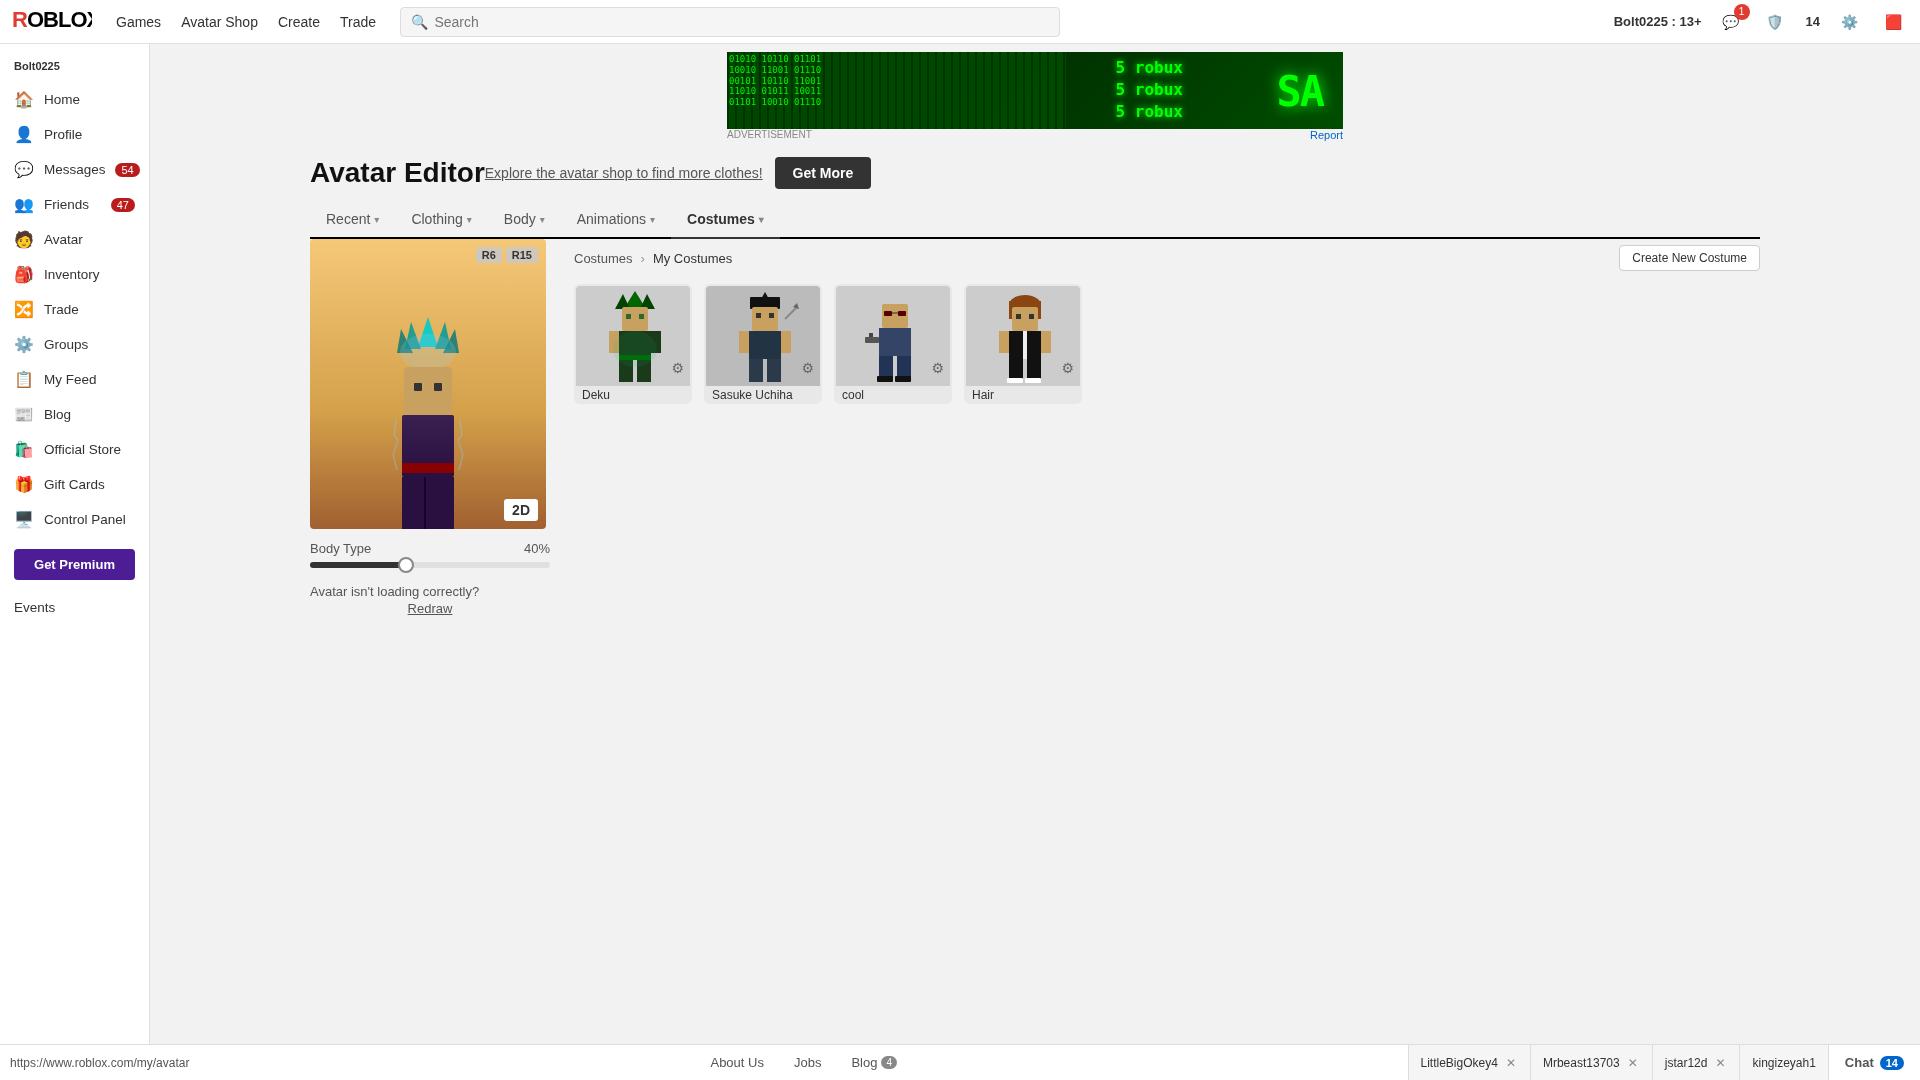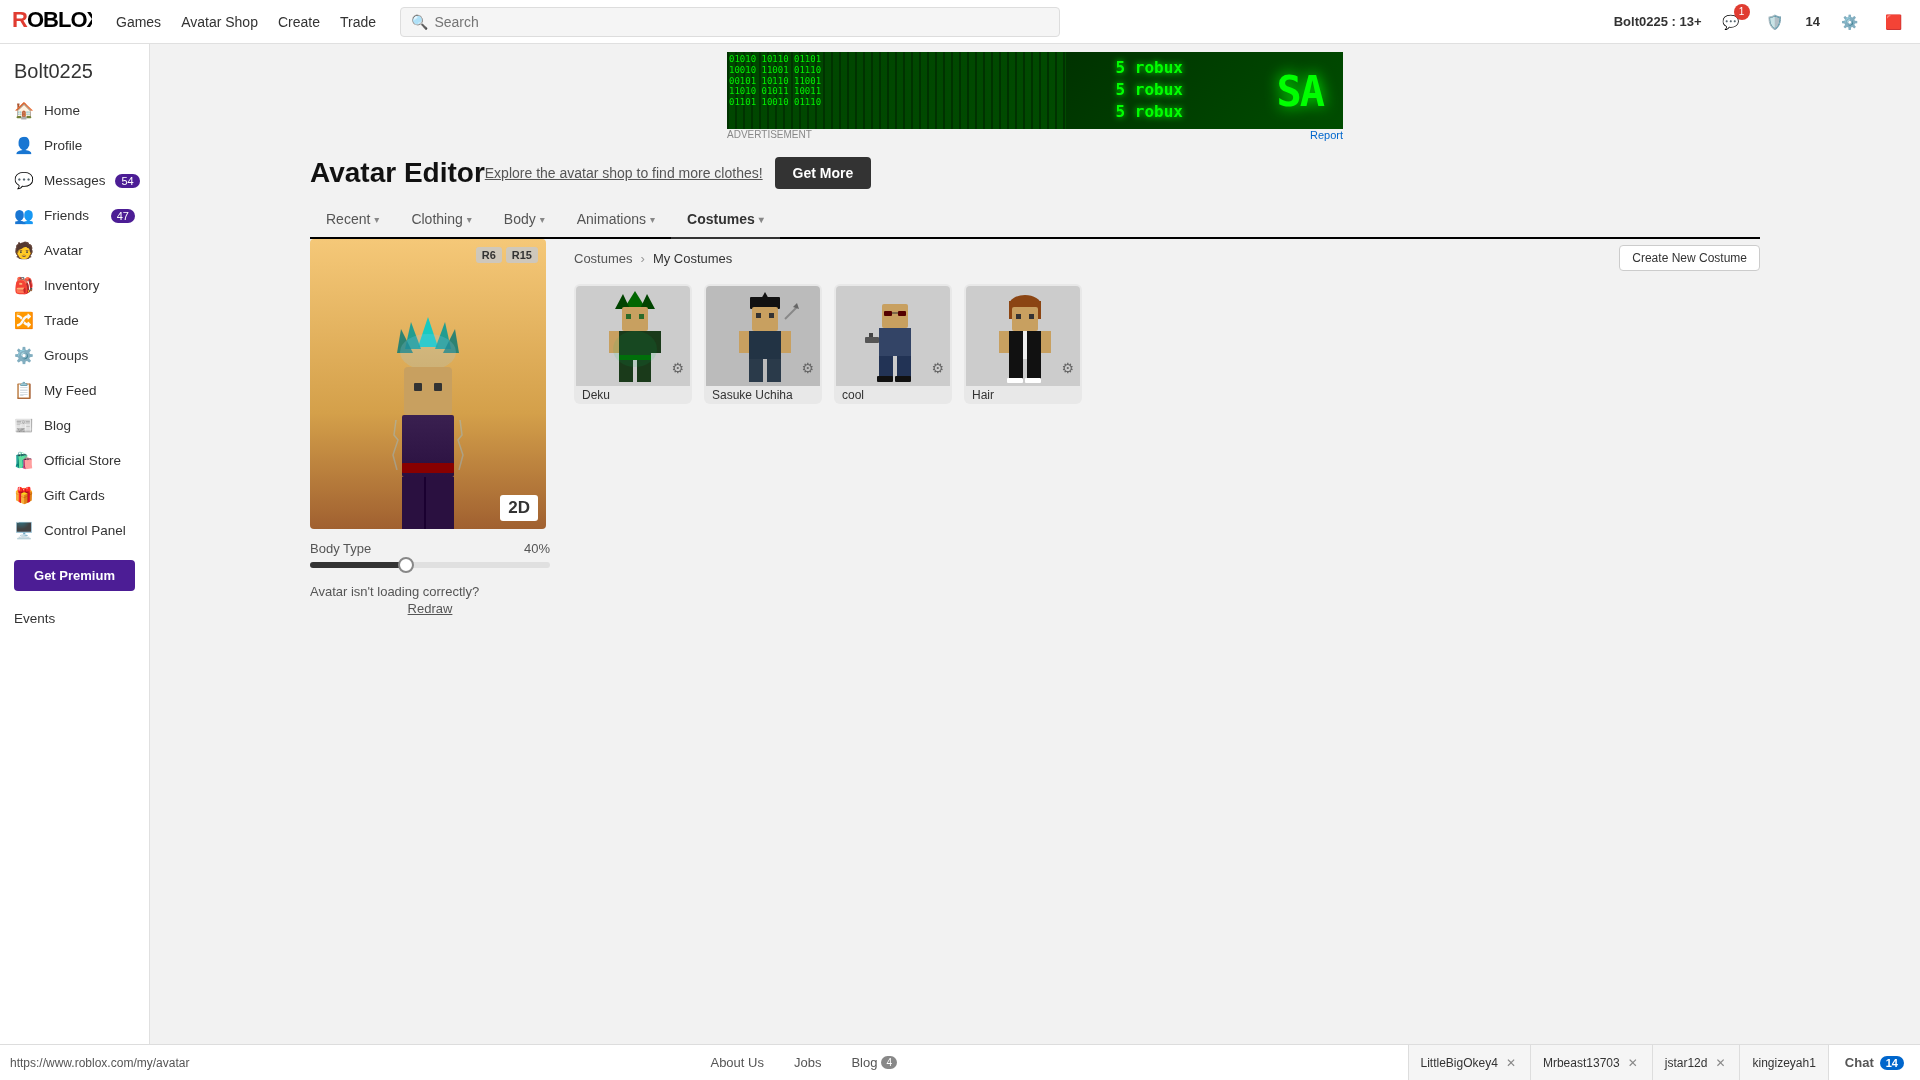--- a/index.html
+++ b/index.html
@@ -29,28 +29,28 @@
     .robux-count { font-size: 13px; font-weight: 600; }
 
     
     .page-layout { display: flex; height: calc(1080px - 44px); }
 
     
     .sidebar {
       width: 150px; background: #fff; border-right: 1px solid #e0e0e0;
       display: flex; flex-direction: column; padding: 10px 0; flex-shrink: 0;
     }
-    .sidebar-username { font-weight: 400; font-size: 20px; padding: 6px 14px 10px; }
+    .sidebar-username { font-weight: 700; font-size: 11px; padding: 6px 14px 10px; }
     .sidebar-item {
       display: flex; align-items: center; gap: 10px; padding: 8px 14px;
       cursor: pointer; font-size: 13.5px; color: #333; text-decoration: none;
     }
     .sidebar-item .s-icon { font-size: 16px; width: 20px; text-align: center; }
     .sidebar-badge {
-      margin-left: auto; background: #4c1d95; color: #fff;
+      margin-left: auto; background: #b91c1c; color: #fff;
       border-radius: 10px; padding: 1px 6px; font-size: 11px;
     }
     .premium-btn {
       margin: 12px 14px; background: #4c1d95; color: #fff; border: none;
       border-radius: 4px; padding: 8px 0; font-size: 13px; font-weight: 600;
       cursor: pointer; text-align: center;
     }
     .sidebar-events { padding: 8px 14px; font-size: 13.5px; color: #333; cursor: pointer; }
 
     
@@ -91,21 +91,21 @@
       padding: 2px 6px; font-size: 11px; font-weight: 700;
     }
     
     .av-body { position: absolute; bottom: 0; display: flex; flex-direction: column; align-items: center; }
     .av-head {
       width: 52px; height: 52px; background: #c8a060; border-radius: 4px; position: relative; z-index: 2;
       display: flex; align-items: center; justify-content: center;
     }
     .av-2d-badge {
       position: absolute; bottom: 8px; right: 8px; background: #fff;
-      border-radius: 3px; padding: 3px 8px; font-size: 17px; font-weight: 700; color: #333;
+      border-radius: 3px; padding: 3px 8px; font-size: 14px; font-weight: 700; color: #333;
     }
     .body-type-section { margin-top: 12px; }
     .body-type-label { display: flex; justify-content: space-between; font-size: 13px; color: #555; margin-bottom: 6px; }
     .body-slider { width: 100%; height: 6px; background: #e0e0e0; border-radius: 3px; position: relative; cursor: pointer; }
     .body-slider-fill { height: 100%; width: 40%; background: #333; border-radius: 3px; }
     .body-slider-thumb {
       position: absolute; top: 50%; left: 40%; transform: translate(-50%, -50%);
       width: 16px; height: 16px; background: #fff; border: 2px solid #888;
       border-radius: 50%; cursor: pointer;
     }

